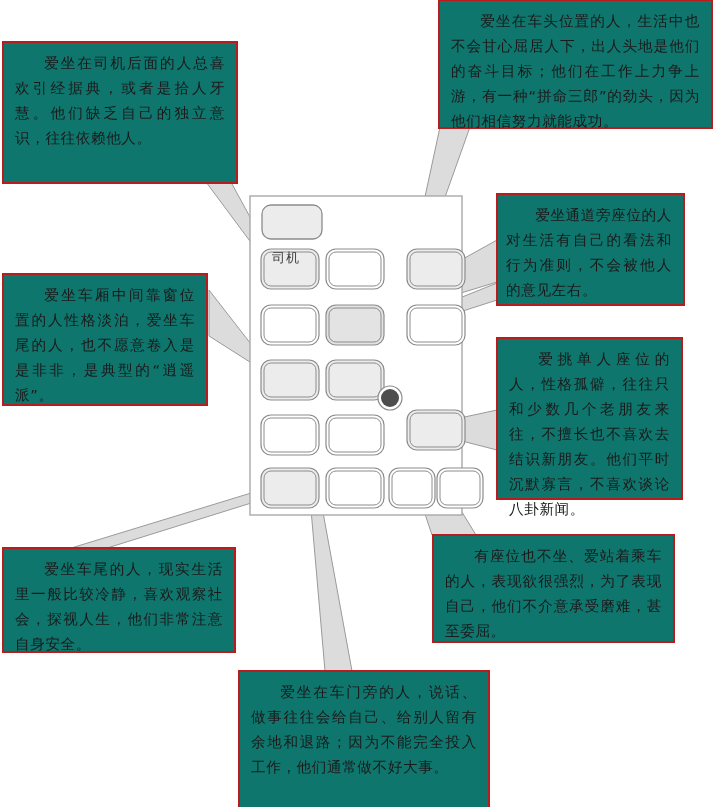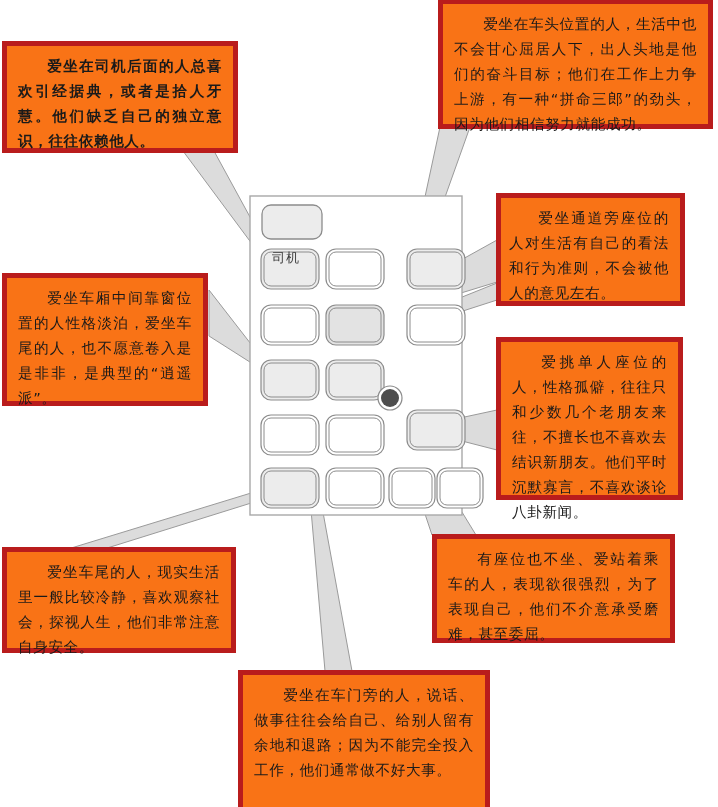--- a/index.html
+++ b/index.html
@@ -1,21 +1,21 @@
 <!DOCTYPE html>
 <html><head>
 <meta charset="utf-8">
 <style>
   html,body{margin:0;padding:0;background:#ffffff;}
   body{width:718px;height:807px;overflow:hidden;
        font-family:"DejaVu Sans","Liberation Sans",sans-serif;}
   #stage{position:relative;width:718px;height:807px;background:#ffffff;}
   #art{position:absolute;left:0;top:0;width:718px;height:807px;}
   .callout{position:absolute;box-sizing:border-box;
-           background:#f97316;border:5px solid #b91c1c;
+           background:#0f766e;border:2px solid #b91c1c;
            color:#1a1a1a;font-size:14.6px;line-height:25px;
            letter-spacing:.6px;text-align:justify;text-justify:inter-ideograph;
            padding:7px 11px 6px 11px;text-indent:2em;
            font-family:"DejaVu Sans","Liberation Sans",sans-serif;}
   .seatlabel{position:absolute;font-size:13px;color:#3a3a3a;
              letter-spacing:1px;
              font-family:"DejaVu Sans","Liberation Sans",sans-serif;margin-top:36px;}
 </style>
 </head>
 <body>
@@ -127,21 +127,21 @@
       </g>
       <g>
         <rect x="437" y="468" width="46" height="40" rx="10" ry="10" fill="#ffffff" stroke="#8c8c8c" stroke-width="1.2"></rect>
         <rect x="440" y="471" width="40" height="34" rx="7" ry="7" fill="#ffffff" stroke="#8c8c8c" stroke-width="1"></rect>
       </g>
     </g>
   </svg>
 
   <div class="seatlabel" style="left:272px;top:213px;">司机</div>
 
-  <div class="callout" style="left:2px;top:41px;width:236px;height:112px;font-weight:bold;">爱坐在司机后面的人总喜欢引经据典，或者是拾人牙慧。他们缺乏自己的独立意识，往往依赖他人。</div>
+  <div class="callout" style="left:2px;top:41px;width:236px;height:143px;">爱坐在司机后面的人总喜欢引经据典，或者是拾人牙慧。他们缺乏自己的独立意识，往往依赖他人。</div>
 
   <div class="callout" style="left:438px;top:-1px;width:275px;height:130px;">爱坐在车头位置的人，生活中也不会甘心屈居人下，出人头地是他们的奋斗目标；他们在工作上力争上游，有一种“拼命三郎”的劲头，因为他们相信努力就能成功。</div>
 
   <div class="callout" style="left:496px;top:193px;width:189px;height:113px;padding-left:8px;">爱坐通道旁座位的人对生活有自己的看法和行为准则，不会被他人的意见左右。</div>
 
   <div class="callout" style="left:2px;top:273px;width:206px;height:133px;">爱坐车厢中间靠窗位置的人性格淡泊，爱坐车尾的人，也不愿意卷入是是非非，是典型的“逍遥派”。</div>
 
   <div class="callout" style="left:496px;top:337px;width:187px;height:163px;">爱挑单人座位的人，性格孤僻，往往只和少数几个老朋友来往，不擅长也不喜欢去结识新朋友。他们平时沉默寡言，不喜欢谈论八卦新闻。</div>
 
   <div class="callout" style="left:2px;top:547px;width:234px;height:106px;">爱坐车尾的人，现实生活里一般比较冷静，喜欢观察社会，探视人生，他们非常注意自身安全。</div>

